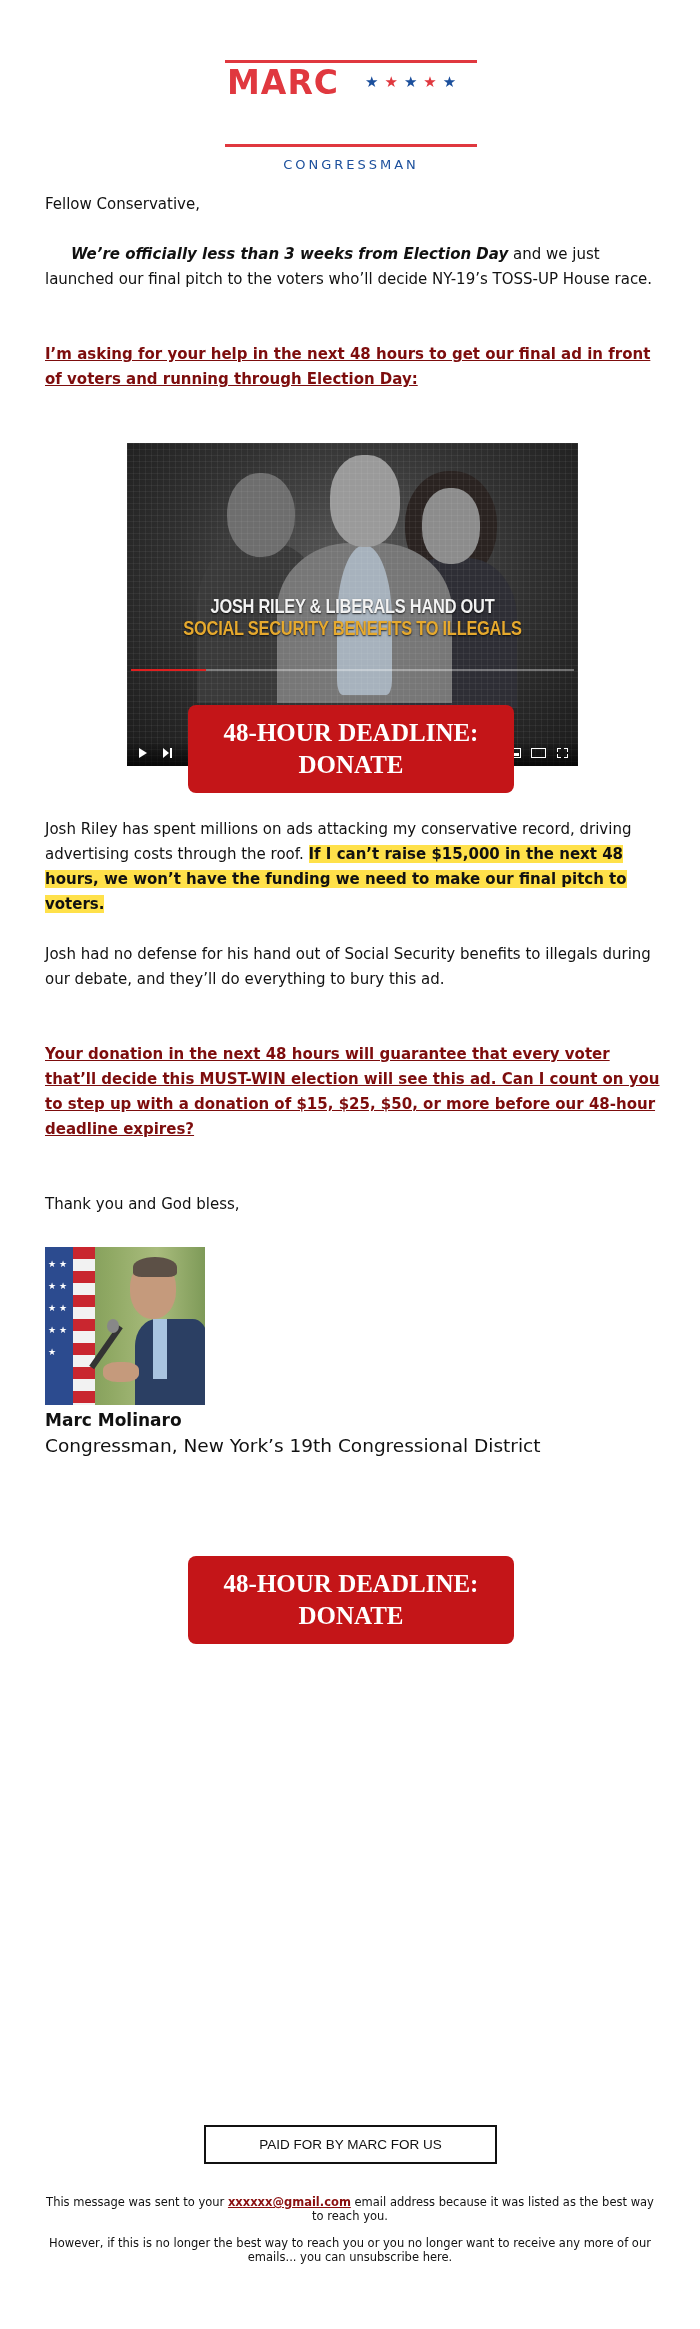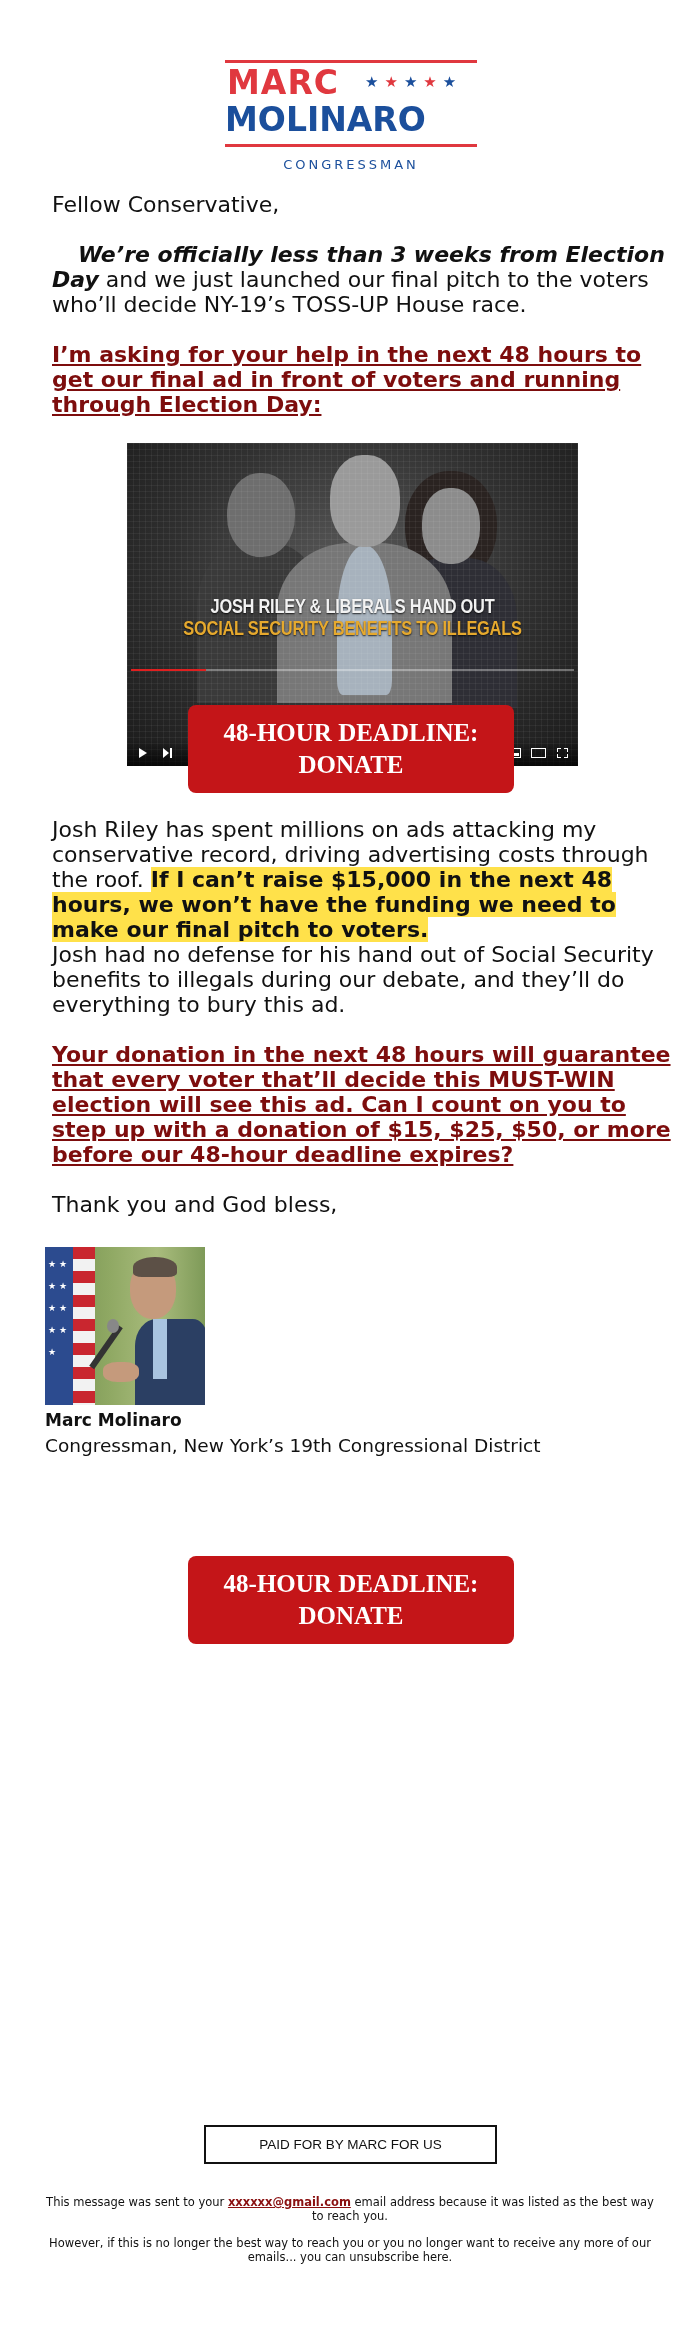--- a/index.html
+++ b/index.html
@@ -36,22 +36,22 @@
     font-size: 33px; line-height: 40px; color: #1b4f9c; letter-spacing: 0px;
   }
   .logo .congressman {
     position: absolute; left: 0; top: 94px; width: 252px; text-align: center;
     font-family: "DejaVu Sans", sans-serif;
     font-size: 13px; line-height: 22px; color: #1b4f9c; letter-spacing: 3px;
   }
 
   
   .txt {
-    left: 52px; width: 620px;
-    font-size: 22px; line-height: 25px; color: #111;
+    left: 45px; width: 620px;
+    font-size: 15px; line-height: 25px; color: #111;
   }
   .red-link {
     color: #7d0d0d; font-weight: bold; text-decoration: underline;
   }
   .hl { background: #ffe14a; font-weight: bold; }
   .bi { font-weight: bold; font-style: italic; margin-left: 26px; }
 
   
   .video {
     left: 127px; top: 443px; width: 451px; height: 323px;
@@ -160,21 +160,20 @@
   }
   .foot a { color: #8a1010; text-decoration: underline; font-weight: bold; }
 </style>
 </head>
 <body>
 
 <div class="abs logo">
   <div class="rule top"></div>
   <div class="marc">MARC</div>
   <div class="stars"><span class="b">★</span><span class="r">★</span><span class="b">★</span><span class="r">★</span><span class="b">★</span></div>
-  <div class="molinaro">MOLINARO</div>
   <div class="rule bottom"></div>
   <div class="congressman">CONGRESSMAN</div>
 </div>
 
 <div class="abs txt" style="top:192px;">Fellow Conservative,</div>
 
 <div class="abs txt" style="top:242px;">
   <span class="bi">We’re officially less than 3 weeks from Election Day</span><span> and we just launched our final pitch to the voters who’ll decide NY-19’s TOSS-UP House race.</span>
 </div>
 

